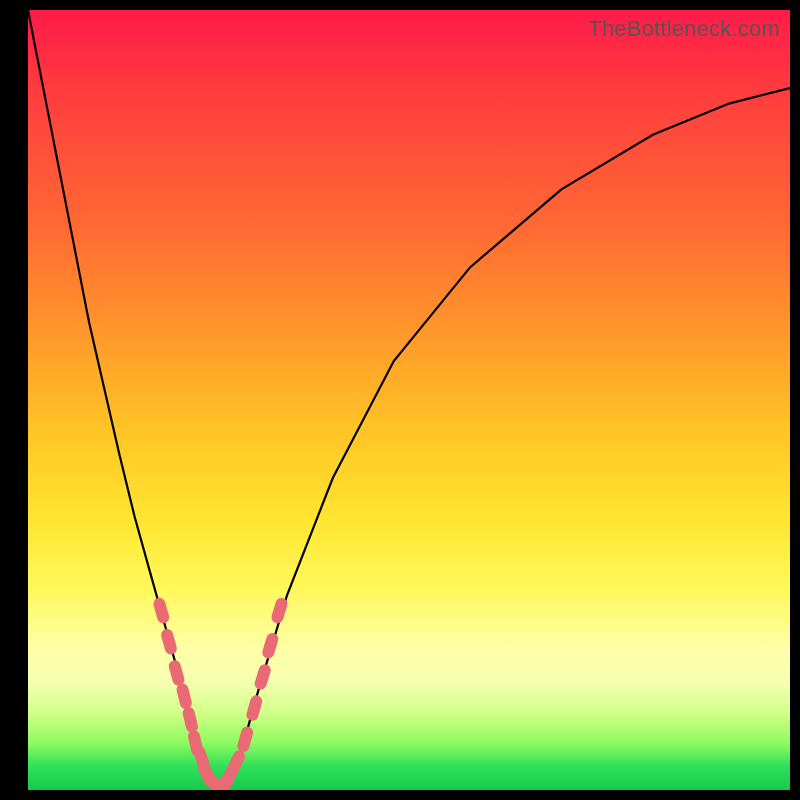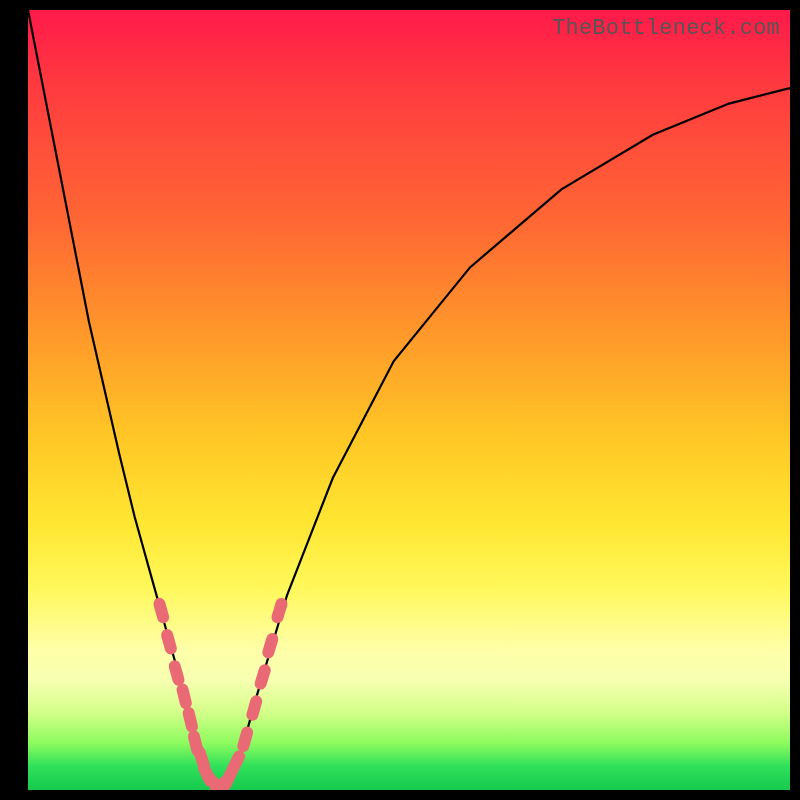--- a/index.html
+++ b/index.html
@@ -33,21 +33,20 @@
       #ffc825 55%,
       #ffe733 66%,
       #fff85a 74%,
       #ffffa8 82%,
       #f6ffb0 86%,
       #d4ff8a 90%,
       #8dfb5e 94%,
       #2ee05a 97%,
       #17c94e 100%
     );
-    font-family: Liberation Mono, monospace;
   }
   .watermark {
     position: absolute;
     top: 6px;
     right: 10px;
     color: #555;
     font-size: 22px;
     letter-spacing: 0.2px;
     font-weight: 400;
     user-select: none;

